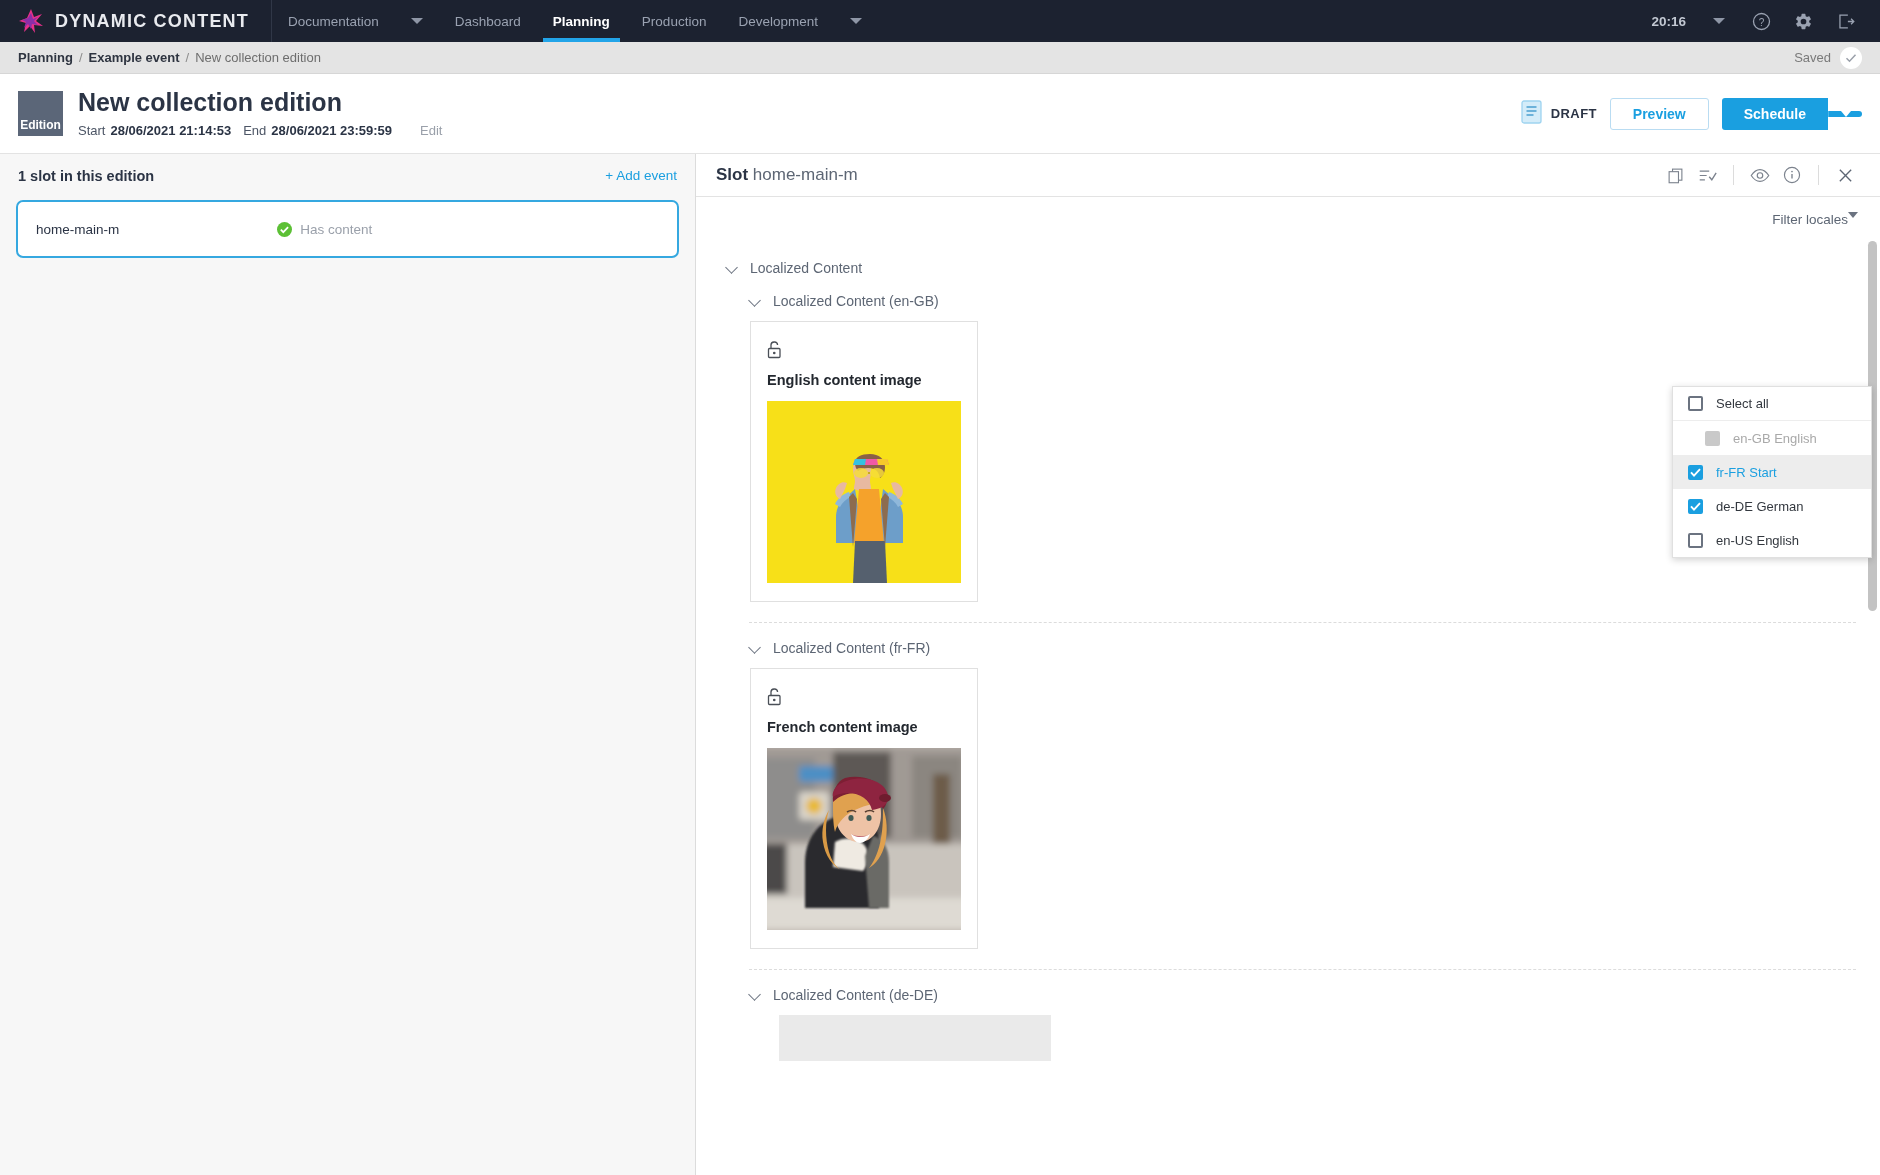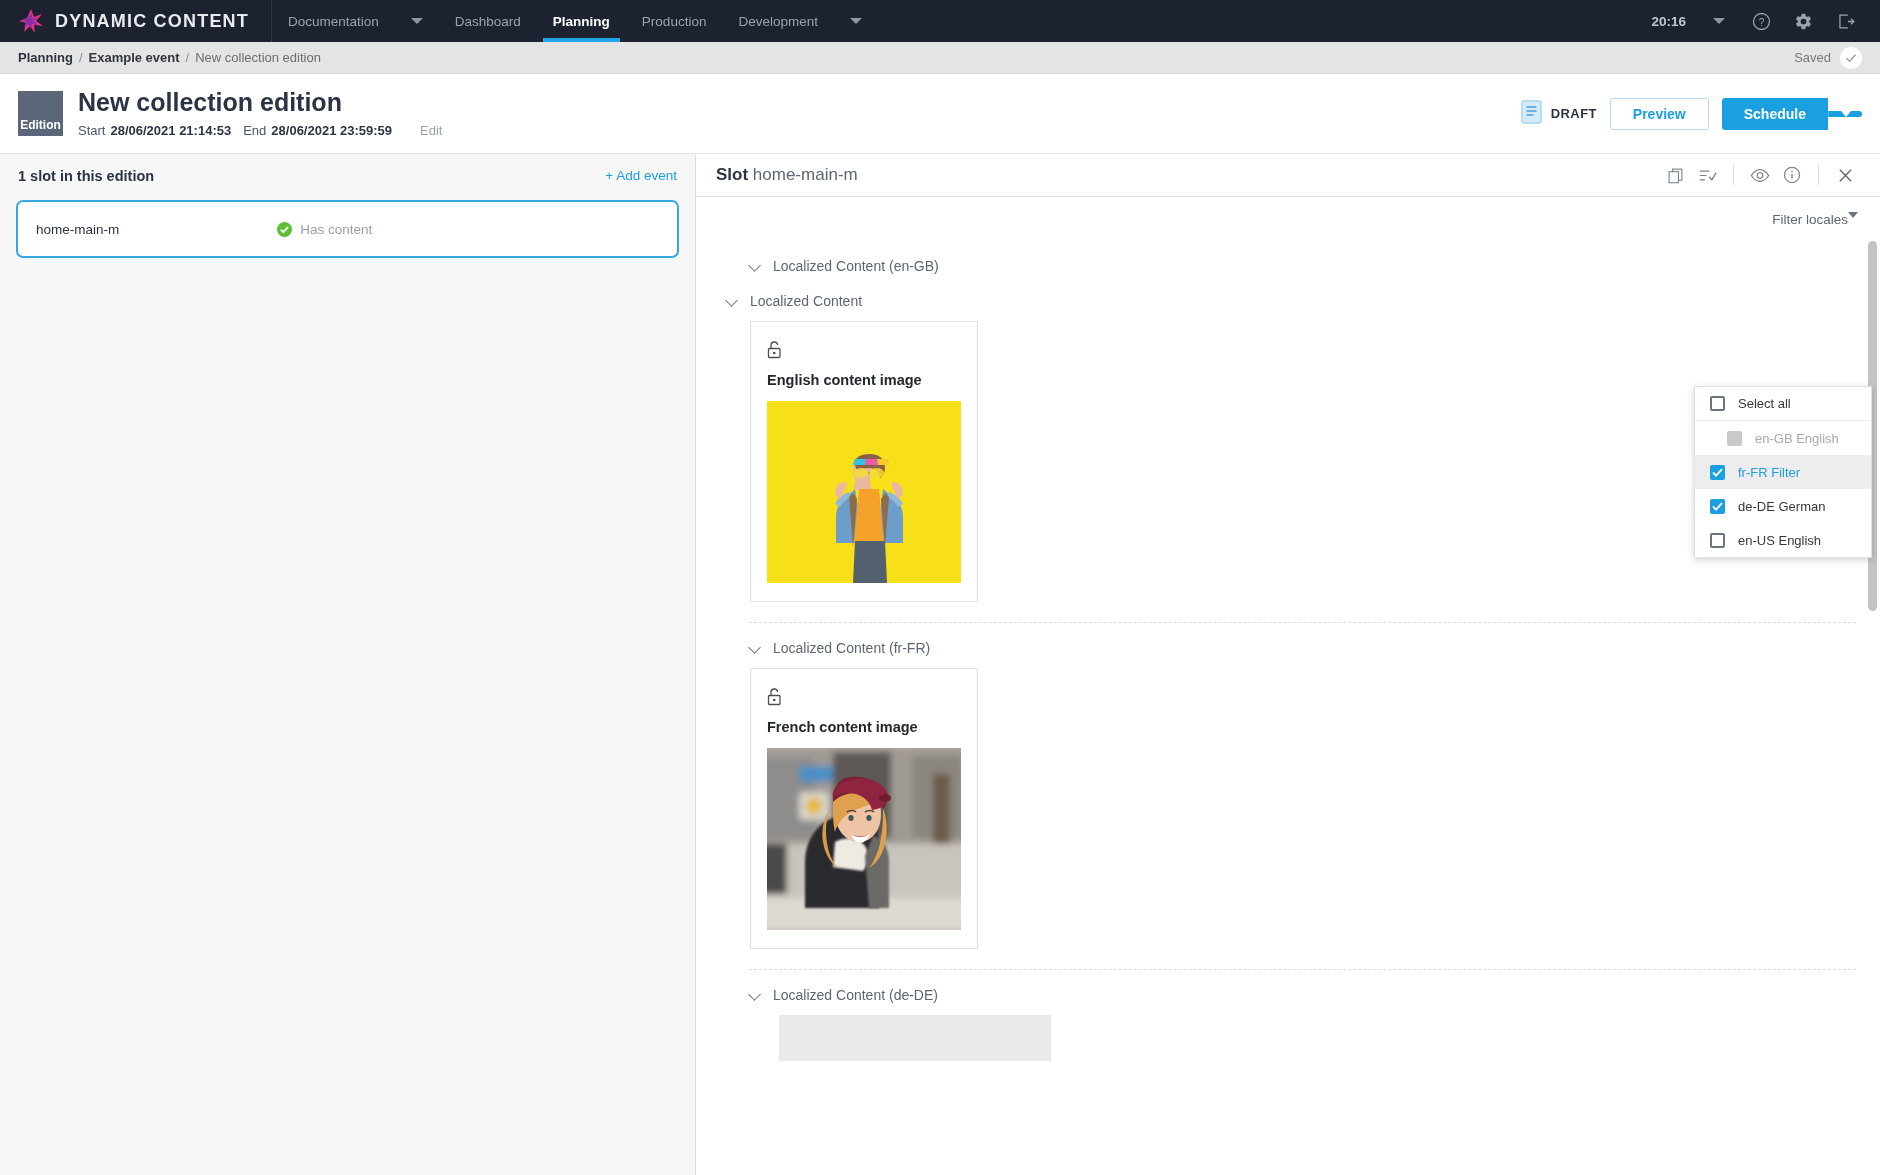--- a/index.html
+++ b/index.html
@@ -164,21 +164,21 @@
     color: #5d6674; font-size: 13.5px; cursor: pointer;
   }
   .caret-gr {
     width: 0; height: 0;
     border-left: 5px solid transparent; border-right: 5px solid transparent;
     border-top: 6px solid #6b7380;
   }
 
   
   .locale-menu {
-    position: absolute; top: 232px; right: 8px; width: 178px;
+    position: absolute; top: 232px; right: 8px; width: 200px;
     background: #ffffff; border: 1px solid #e0e0e0;
     box-shadow: 0 2px 7px rgba(0,0,0,.18); z-index: 50;
   }
   .locale-item {
     height: 34px; display: flex; align-items: center; gap: 13px;
     padding: 0 15px; font-size: 13px; color: #33383f; cursor: pointer;
   }
   .locale-item.sep { border-bottom: 1px solid #ededed; }
   .locale-item.disabled { color: #a9a9a9; cursor: default; padding-left: 32px; }
   .locale-item.hovered { background: #ededed; color: #1a9fe0; }
@@ -411,45 +411,45 @@
       <div class="locale-item disabled">
         <span class="cbx filled"></span>
         <span>en-GB English</span>
       </div>
       <div class="locale-item hovered">
         <span class="cbx checked">
           <svg width="11" height="9" viewBox="0 0 11 9">
             <path fill="none" stroke="#ffffff" stroke-width="1.9" d="M1 4.4l3 3.2L10 1.2"></path>
           </svg>
         </span>
-        <span>fr-FR Filter</span>
+        <span>fr-FR Start</span>
       </div>
       <div class="locale-item">
         <span class="cbx checked">
           <svg width="11" height="9" viewBox="0 0 11 9">
             <path fill="none" stroke="#ffffff" stroke-width="1.9" d="M1 4.4l3 3.2L10 1.2"></path>
           </svg>
         </span>
         <span>de-DE German</span>
       </div>
       <div class="locale-item">
         <span class="cbx"></span>
         <span>en-US English</span>
       </div>
     </div>
 
     <div class="content-area">
+      <div class="acc-row acc-l1">
+        <span class="chev"></span>
+        <span class="acc-label">Localized Content</span>
+      </div>
+
       <div class="acc-row acc-l2">
         <span class="chev"></span>
         <span class="acc-label">Localized Content (en-GB)</span>
-      </div>
-
-      <div class="acc-row acc-l1">
-        <span class="chev"></span>
-        <span class="acc-label">Localized Content</span>
       </div>
       <div class="card">
         <div class="card-lock">
           <svg width="15" height="18" viewBox="0 0 15 18">
             <path fill="none" stroke="#4a4f57" stroke-width="1.3" d="M4 7.5V4.6A3.3 3.3 0 0110.6 4"></path>
             <rect x="1.5" y="7.5" width="11.5" height="9" rx="1" fill="none" stroke="#4a4f57" stroke-width="1.3"></rect>
             <circle cx="7.25" cy="12" r="1.3" fill="#4a4f57"></circle>
           </svg>
         </div>
         <div class="card-title">English content image</div>

